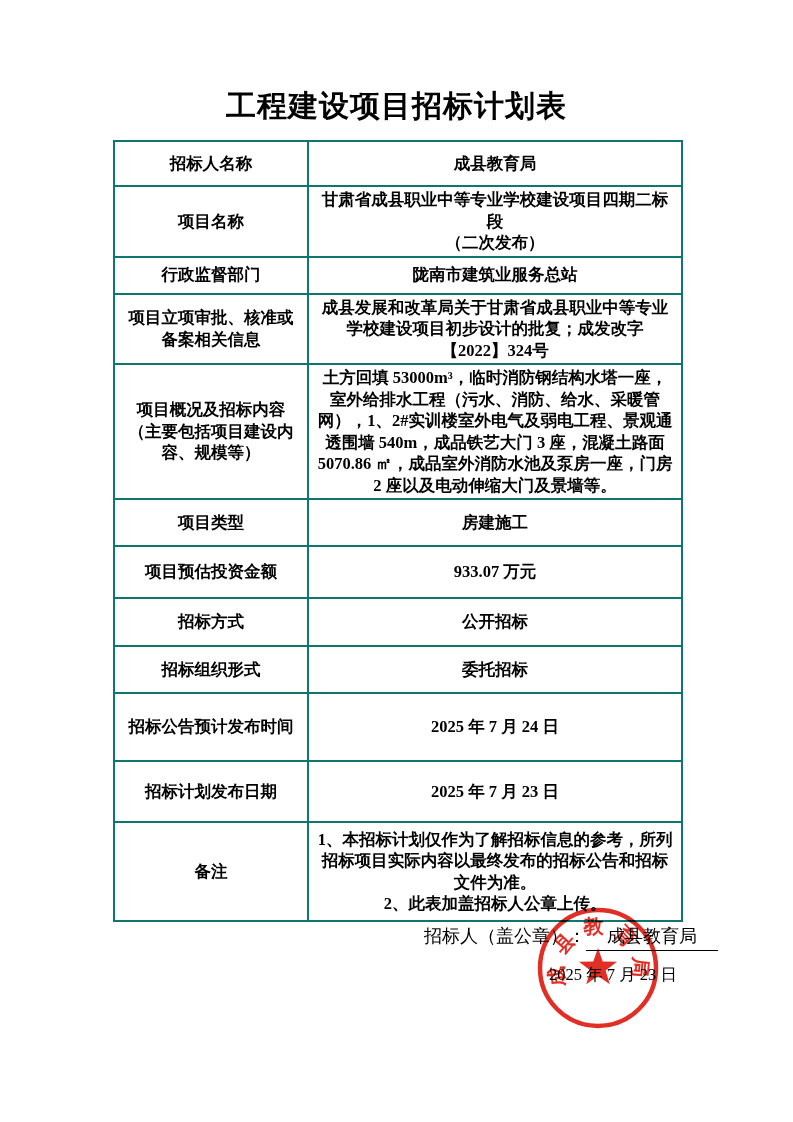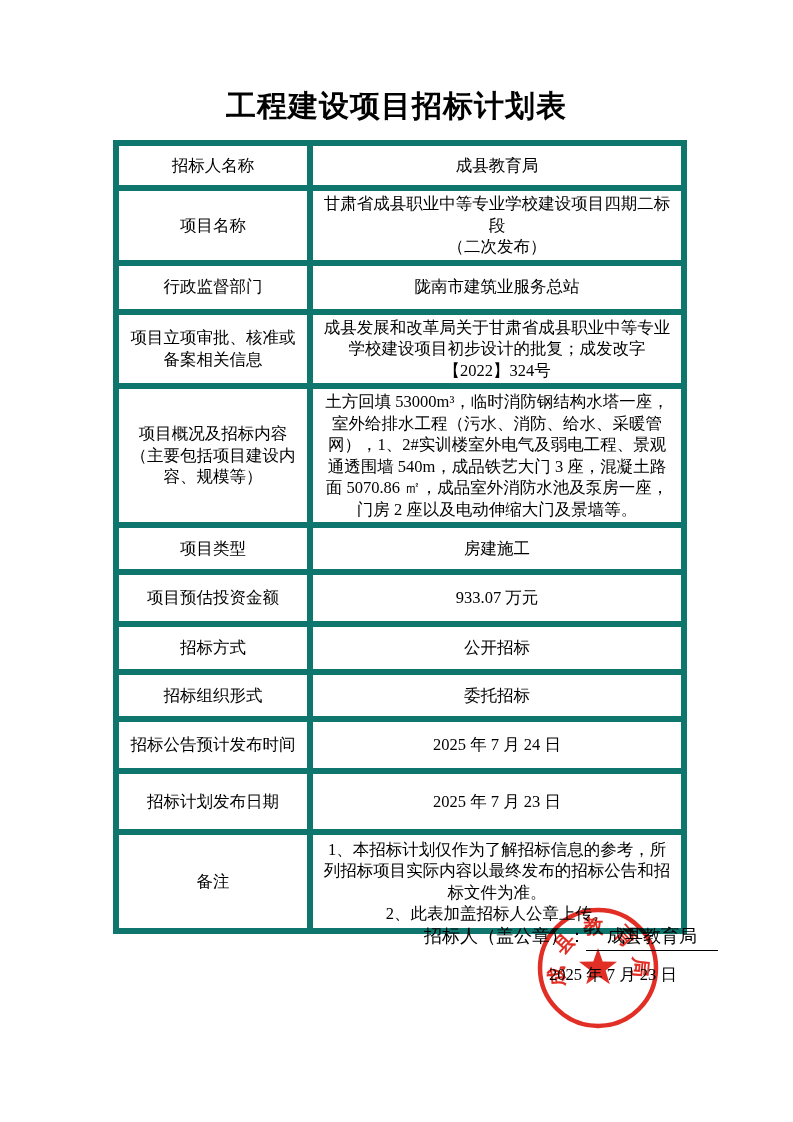--- a/index.html
+++ b/index.html
@@ -27,24 +27,24 @@
   table.plan {
     position: absolute;
     left: 113px;
     top: 140px;
     width: 568px;
     border-collapse: collapse;
     table-layout: fixed;
     font-size: 16.5px;
   }
   table.plan th, table.plan td {
-    border: 6px solid #0f766e;
+    border: 2px solid #0f766e;
     vertical-align: middle;
     padding: 2px 7px;
-    font-weight: normal;
+    font-weight: bold;
     line-height: 21.5px;
   }
   table.plan th {
     width: 180px;
     text-align: center;
   }
   table.plan td { text-align: center; }
   td.val-pre { white-space: pre-line; margin-top: 16px; }
   td.val-justify {
     text-align: justify;
@@ -105,21 +105,21 @@
     <tbody>
         <tr style="height:45px">
       <th>招标人名称</th>
       <td>成县教育局</td>
     </tr>
     <tr style="height:50px">
       <th>项目名称</th>
       <td class="val-pre">甘肃省成县职业中等专业学校建设项目四期二标段
 （二次发布）</td>
     </tr>
-    <tr style="height:49px">
+    <tr style="height:37px">
       <th>行政监督部门</th>
       <td>陇南市建筑业服务总站</td>
     </tr>
     <tr style="height:63px">
       <th>项目立项审批、核准或备案相关信息</th>
       <td class="val-justify">成县发展和改革局关于甘肃省成县职业中等专业学校建设项目初步设计的批复；成发改字【2022】324号</td>
     </tr>
     <tr style="height:129px">
       <th>项目概况及招标内容（主要包括项目建设内容、规模等）</th>
       <td class="val-justify">土方回填 53000m³，临时消防钢结构水塔一座，室外给排水工程（污水、消防、给水、采暖管网），1、2#实训楼室外电气及弱电工程、景观通透围墙 540m，成品铁艺大门 3 座，混凝土路面 5070.86 ㎡，成品室外消防水池及泵房一座，门房 2 座以及电动伸缩大门及景墙等。</td>
@@ -133,21 +133,21 @@
       <td>933.07 万元</td>
     </tr>
     <tr style="height:48px">
       <th>招标方式</th>
       <td>公开招标</td>
     </tr>
     <tr style="height:47px">
       <th>招标组织形式</th>
       <td>委托招标</td>
     </tr>
-    <tr style="height:52px">
+    <tr style="height:68px">
       <th>招标公告预计发布时间</th>
       <td>2025 年 7 月 24 日</td>
     </tr>
     <tr style="height:61px">
       <th>招标计划发布日期</th>
       <td>2025 年 7 月 23 日</td>
     </tr>
     <tr style="height:99px">
       <th>备注</th>
       <td class="val-left">

